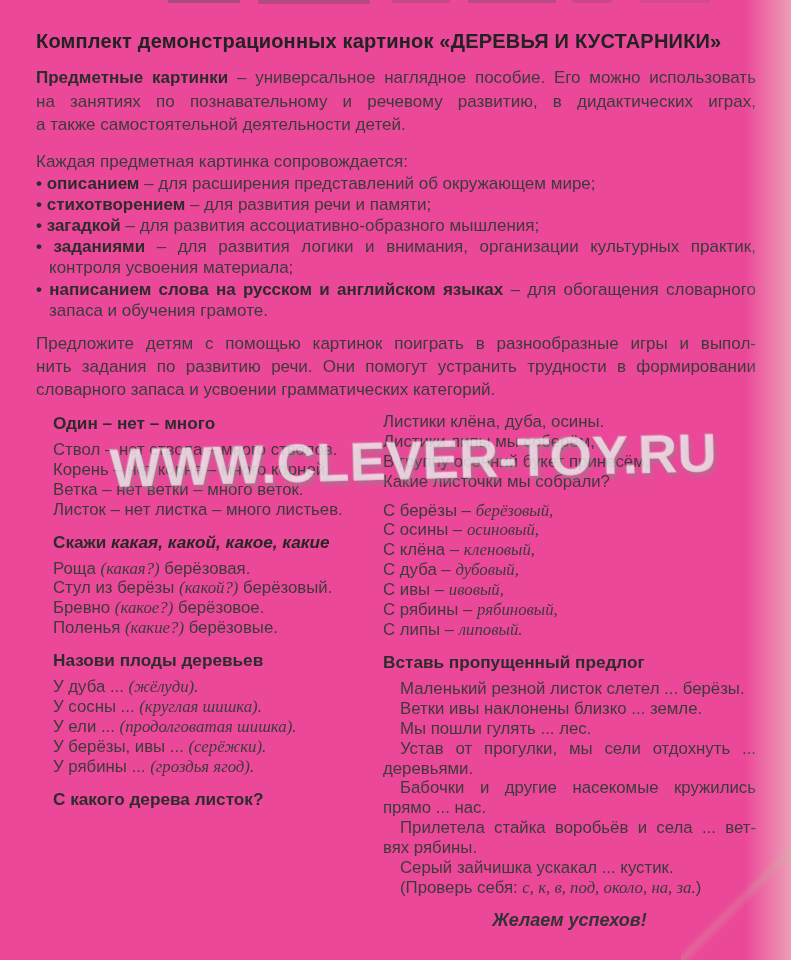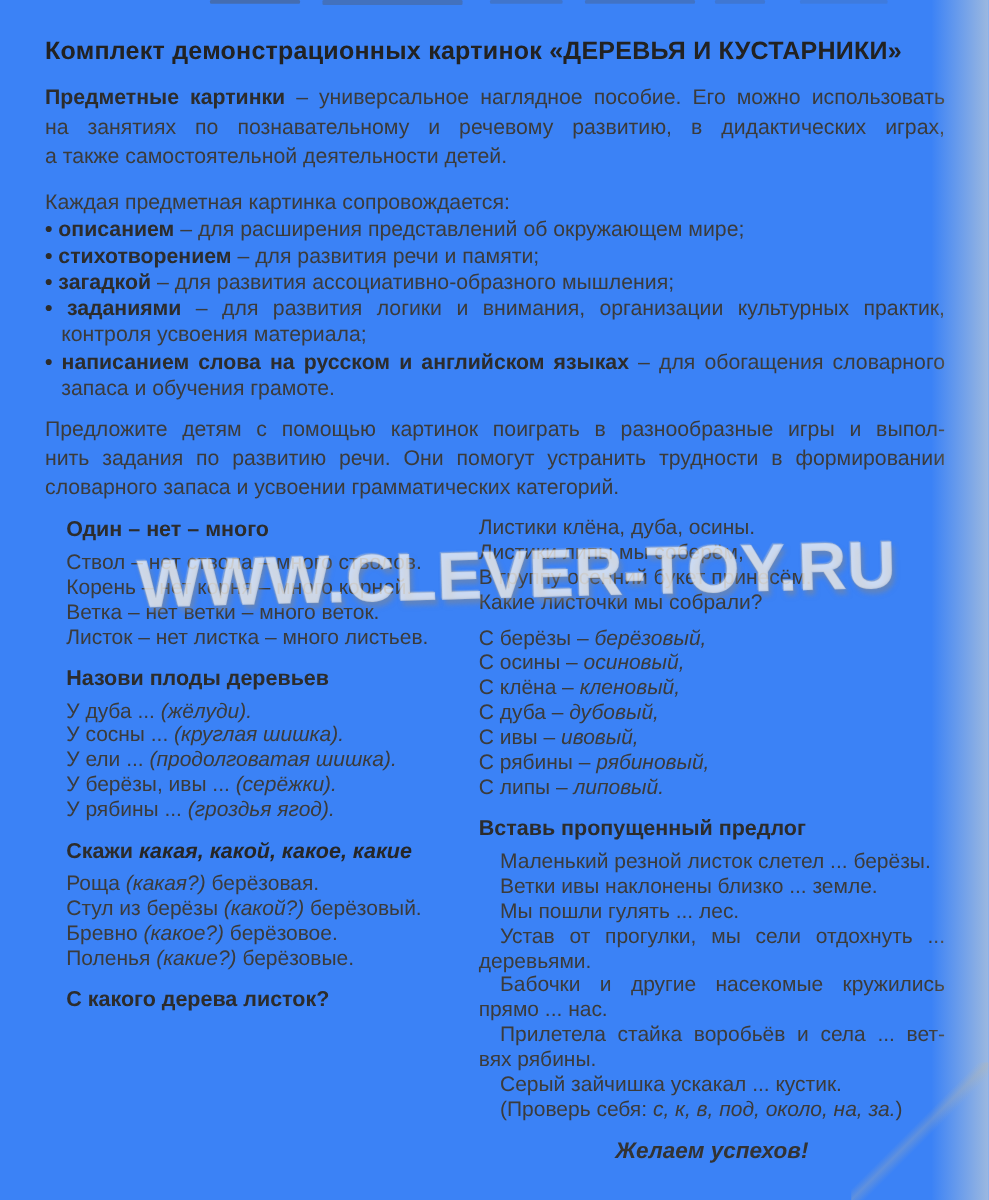--- a/index.html
+++ b/index.html
@@ -1,19 +1,19 @@
 <!DOCTYPE html>
 <html lang="ru"><head>
 <meta charset="utf-8">
 <style>
   html,body{margin:0;padding:0;}
   .page{
     position:relative;
     width:791px;height:960px;
-    background:#3b82f6;
+    background:#ec4899;
     font-family:"Liberation Sans","DejaVu Sans",sans-serif;
     color:#3b3b3b;
     overflow:hidden;
   }
   .edge-shade{
     position:absolute;top:0;right:0;width:46px;height:100%;
     background:linear-gradient(to right, rgba(240,234,216,0), rgba(236,229,206,0.55));
     pointer-events:none;
   }
   .crease{
@@ -42,21 +42,21 @@
   .col-left{width:347px;padding-left:17px;box-sizing:border-box;}
   .col-right{width:373px;}
   .section-heading{font-size:17.2px;line-height:22px;font-weight:700;color:#262626;margin:11px 0 6px;}
   .section:first-child .section-heading{margin-top:2px;}
   .poem{margin-top:2px;}
   .leaf-block{margin-top:9px;}
   .rp .line:first-child{text-indent:17px;}
   .rp .line:not(:last-child){text-align:justify;text-align-last:justify;}
   .closing{text-align:center;font-style:italic;font-weight:700;font-size:18px;margin-top:13px;color:#333;}
   .b{font-weight:700;color:#2c2c2c;text-align:center;}
-  .i{font-style:italic;}
+  .i{font-style:italic;font-family:Liberation Serif, serif;}
   .bi{font-weight:700;font-style:italic;}
   .watermark{
     position:absolute;left:110px;top:437px;
     font-size:54px;font-weight:700;letter-spacing:0.5px;white-space:nowrap;
     color:rgba(255,255,255,0.62);
     text-shadow:2px 4px 4px rgba(135,135,135,0.5), -1px -1px 1px rgba(210,210,210,0.4);
     -webkit-text-stroke:1px rgba(175,175,175,0.22);
     transform:rotate(-1.5deg);transform-origin:left center;
     pointer-events:none;
   }
@@ -117,36 +117,36 @@
         <div class="section">
           <div class="section-heading"><span class="b">Один – нет – много</span></div>
           <div class="section-body">
               <div class="line">Ствол – нет ствола – много стволов.</div>
               <div class="line">Корень – нет корня – много корней.</div>
               <div class="line">Ветка – нет ветки – много веток.</div>
               <div class="line">Листок – нет листка – много листьев.</div>
             </div>
         </div>
         <div class="section">
+          <div class="section-heading"><span class="b">Скажи </span><span class="bi">какая, какой, какое, какие</span></div>
+          <div class="section-body">
+              <div class="line"><span>Роща </span><span class="i">(какая?)</span><span> берёзовая.</span></div>
+              <div class="line"><span>Стул из берёзы </span><span class="i">(какой?)</span><span> берёзовый.</span></div>
+              <div class="line"><span>Бревно </span><span class="i">(какое?)</span><span> берёзовое.</span></div>
+              <div class="line"><span>Поленья </span><span class="i">(какие?)</span><span> берёзовые.</span></div>
+            </div>
+        </div>
+        <div class="section">
           <div class="section-heading"><span class="b">Назови плоды деревьев</span></div>
           <div class="section-body">
               <div class="line"><span>У дуба ... </span><span class="i">(жёлуди).</span></div>
               <div class="line"><span>У сосны ... </span><span class="i">(круглая шишка).</span></div>
               <div class="line"><span>У ели ... </span><span class="i">(продолговатая шишка).</span></div>
               <div class="line"><span>У берёзы, ивы ... </span><span class="i">(серёжки).</span></div>
               <div class="line"><span>У рябины ... </span><span class="i">(гроздья ягод).</span></div>
-            </div>
-        </div>
-        <div class="section">
-          <div class="section-heading"><span class="b">Скажи </span><span class="bi">какая, какой, какое, какие</span></div>
-          <div class="section-body">
-              <div class="line"><span>Роща </span><span class="i">(какая?)</span><span> берёзовая.</span></div>
-              <div class="line"><span>Стул из берёзы </span><span class="i">(какой?)</span><span> берёзовый.</span></div>
-              <div class="line"><span>Бревно </span><span class="i">(какое?)</span><span> берёзовое.</span></div>
-              <div class="line"><span>Поленья </span><span class="i">(какие?)</span><span> берёзовые.</span></div>
             </div>
         </div>
         <div class="section">
           <div class="section-heading"><span class="b">С какого дерева листок?</span></div>
         </div>
       </div>
 
       <div class="col col-right">
         <div class="poem">
             <div class="line">Листики клёна, дуба, осины.</div>

